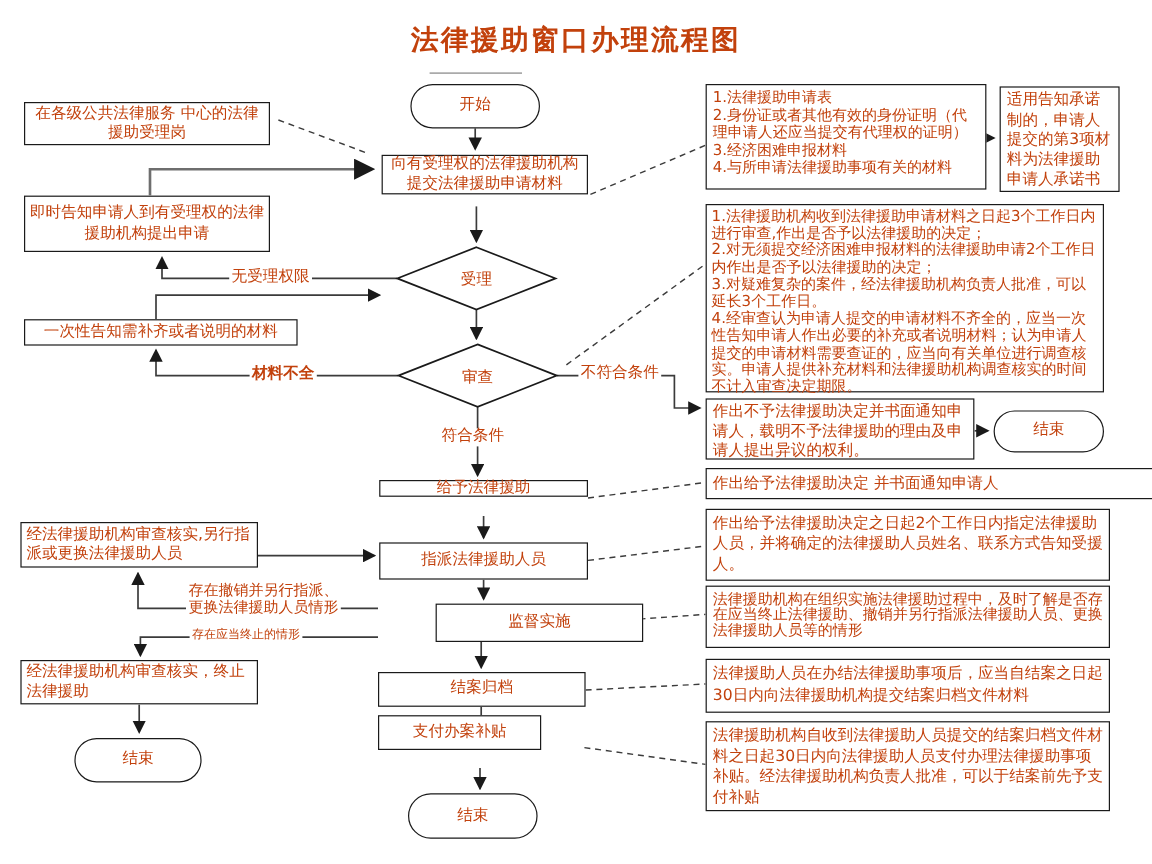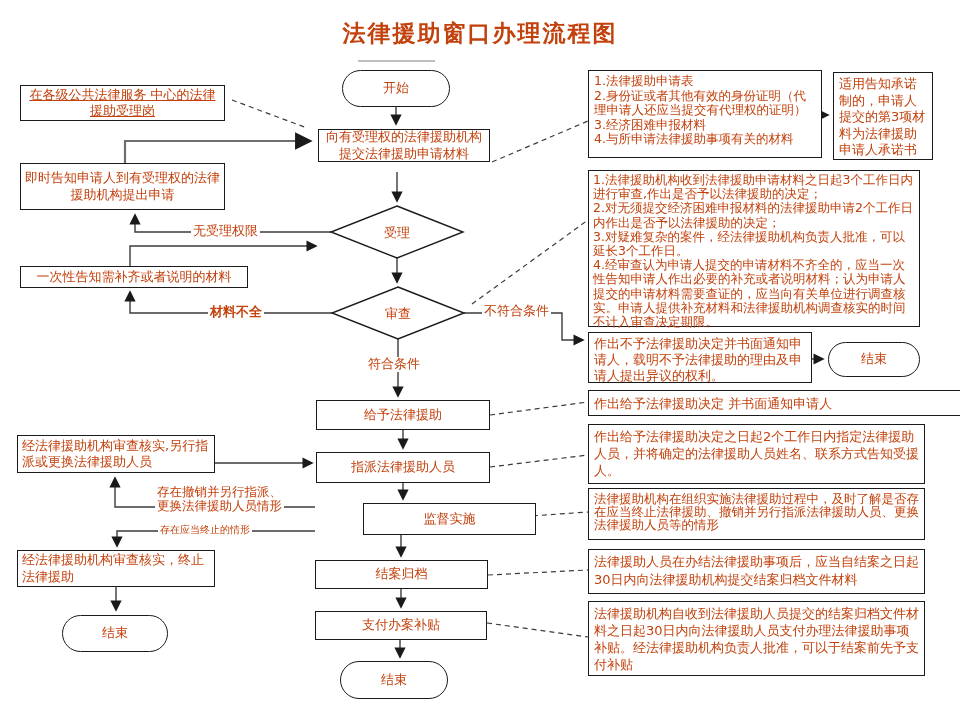--- a/index.html
+++ b/index.html
@@ -72,28 +72,28 @@
     <g fill="#ffffff" stroke="#1a1a1a" stroke-width="1.4">
       <polygon points="397,206 463,232 397,258 331,232"></polygon>
       <polygon points="398,287 464,313 398,339 332,313"></polygon>
     </g>
   </svg>
 
   <div class="box stadium" style="left:342px;top:70px;width:108px;height:37px;">开始</div>
   <div class="box" style="left:318px;top:129px;width:172px;height:33px;">向有受理权的法律援助机构提交法律援助申请材料</div>
   <div class="dimtext" style="left:347px;top:224px;width:100px;">受理</div>
   <div class="dimtext" style="left:348px;top:305px;width:100px;">审查</div>
-  <div class="box" style="left:316px;top:400px;width:174px;height:30px;">给予法律援助</div>
+  <div class="box" style="left:316px;top:400px;width:174px;height:14px;">给予法律援助</div>
   <div class="box" style="left:316px;top:452px;width:174px;height:31px;">指派法律援助人员</div>
   <div class="box" style="left:315px;top:503px;width:173px;height:32px;margin-left:48px;">监督实施</div>
   <div class="box" style="left:315px;top:560px;width:173px;height:29px;">结案归档</div>
-  <div class="box" style="left:315px;top:611px;width:172px;height:29px;">支付办案补贴</div>
+  <div class="box" style="left:315px;top:596px;width:136px;height:29px;">支付办案补贴</div>
   <div class="box stadium" style="left:340px;top:661px;width:108px;height:38px;">结束</div>
 
-  <div class="box" style="left:20px;top:85px;width:205px;height:36px;text-decoration:underline;">在各级公共法律服务 中心的法律援助受理岗</div>
+  <div class="box" style="left:20px;top:85px;width:205px;height:36px;">在各级公共法律服务 中心的法律援助受理岗</div>
   <div class="box" style="left:20px;top:163px;width:205px;height:47px;">即时告知申请人到有受理权的法律援助机构提出申请</div>
   <div class="box" style="left:20px;top:266px;width:228px;height:22px;">一次性告知需补齐或者说明的材料</div>
   <div class="box leftalign" style="left:17px;top:435px;width:198px;height:38px;">经法律援助机构审查核实,另行指派或更换法律援助人员</div>
   <div class="box leftalign" style="left:17px;top:550px;width:198px;height:37px;">经法律援助机构审查核实，终止法律援助</div>
   <div class="box stadium" style="left:62px;top:615px;width:106px;height:37px;">结束</div>
 
   <div class="dlabel" style="left:191px;top:224px;">无受理权限</div>
   <div class="dlabel" style="left:208px;top:305px;font-weight:bold;">材料不全</div>
   <div class="dlabel" style="left:482px;top:304px;">不符合条件</div>
   <div class="dlabel" style="left:366px;top:357px;">符合条件</div>

